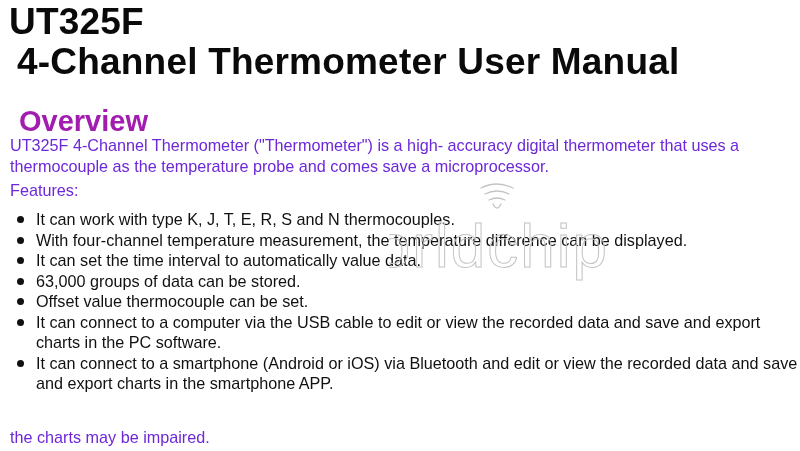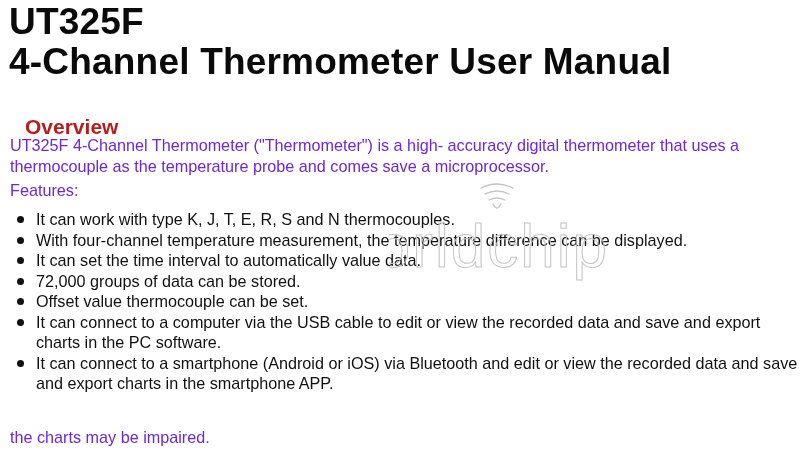--- a/index.html
+++ b/index.html
@@ -27,30 +27,30 @@
       left: 5px;
       margin: 0;
       font-weight: bold;
       font-size: 37px;
       line-height: 40px;
       letter-spacing: 0.2px;
       color: #0a0a0a;
       white-space: nowrap;
     }
     .title.l1 { top: 2px; }
-    .title.l2 { top: 42px; }
+    .title.l2 { top: 42px; margin-left: 8px; }
     .section-heading {
       position: absolute;
       left: 5px;
       top: 96px;
-      margin: 16px;
+      margin: 10px;
       font-weight: bold;
-      font-size: 21px;
+      font-size: 29px;
       line-height: 30px;
-      color: #b91c1c;
+      color: #a21caf;
     }
     .body-text {
       position: absolute;
       left: 6px;
       width: 792px;
       font-size: 16.2px;
       line-height: 21px;
       margin: 0;
       color: #6d28d9;
     }
@@ -106,21 +106,21 @@
     <span>UT325F 4-Channel Thermometer ("Thermometer") is a high- accuracy digital thermometer that uses a</span><br>
     <span>thermocouple as the temperature probe and comes save a microprocessor.</span>
   </p>
 
   <p class="body-text features-label">Features:</p>
 
   <ul class="features">
     <li><span class="bullet"></span><span>It can work with type K, J, T, E, R, S and N thermocouples.</span></li>
     <li><span class="bullet"></span><span>With four-channel temperature measurement, the temperature difference can be displayed.</span></li>
     <li><span class="bullet"></span><span>It can set the time interval to automatically value data.</span></li>
-    <li><span class="bullet"></span><span>72,000 groups of data can be stored.</span></li>
+    <li><span class="bullet"></span><span>63,000 groups of data can be stored.</span></li>
     <li><span class="bullet"></span><span>Offset value thermocouple can be set.</span></li>
     <li><span class="bullet"></span><span>It can connect to a computer via the USB cable to edit or view the recorded data and save and export charts in the PC software.</span></li>
     <li><span class="bullet"></span><span>It can connect to a smartphone (Android or iOS) via Bluetooth and edit or view the recorded data and save and export charts in the smartphone APP.</span></li>
   </ul>
 
   <p class="body-text closing">
     <br>
     <span>the charts may be impaired.</span>
   </p>
 

